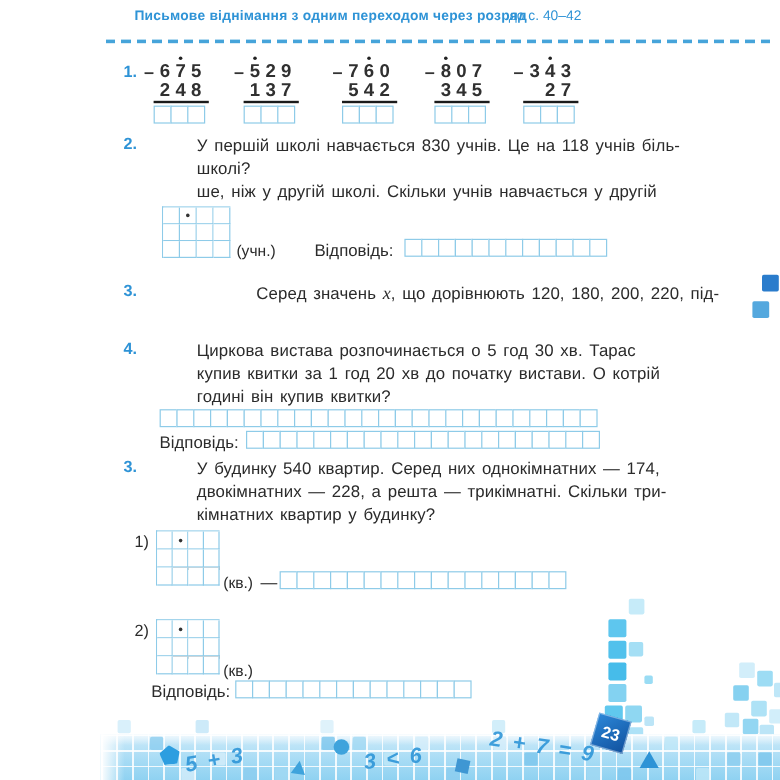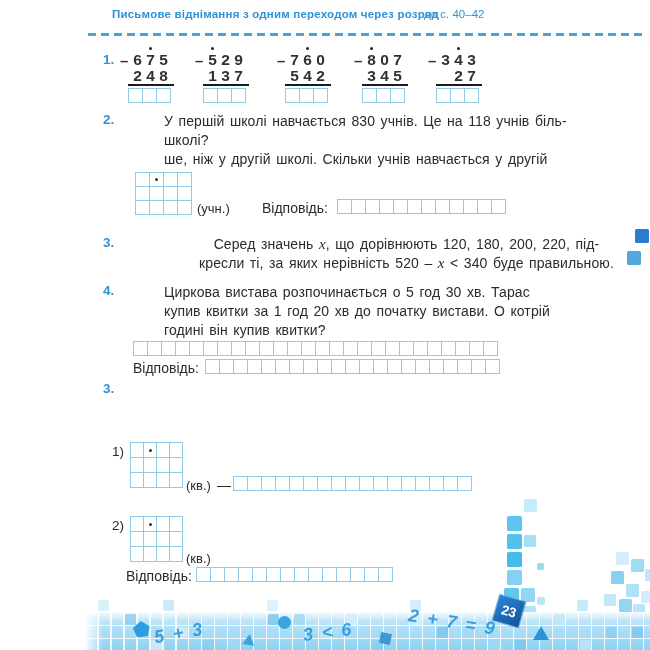--- a/index.html
+++ b/index.html
@@ -211,21 +211,20 @@
       <div class="cell"></div>
       <div class="cell"></div>
       <div class="cell"></div>
       <div class="cell"></div>
       <div class="cell"></div>
     </div>
 
   <div class="pnum" style="top:235px;">3.</div>
   <div class="ptext" style="top:235px;text-align:center;">
       <div class="pline">Серед значень <i>x</i>, що дорівнюють 120, 180, 200, 220, під-</div>
-      <div class="pline">кресли ті, за яких нерівність 520 – <i>x</i> &lt; 340 буде правильною.</div>
     </div>
 
   <div class="pnum" style="top:283px;">4.</div>
   <div class="ptext" style="top:283px;">
       <div class="pline">Циркова вистава розпочинається о 5 год 30 хв. Тарас</div>
       <div class="pline">купив квитки за 1 год 20 хв до початку вистави. О котрій</div>
       <div class="pline">годині він купив квитки?</div>
     </div>
   <div class="strip" style="left:133px; top:341px;">
       <div class="cell"></div>
@@ -274,20 +273,25 @@
       <div class="cell"></div>
       <div class="cell"></div>
       <div class="cell"></div>
       <div class="cell"></div>
       <div class="cell"></div>
       <div class="cell"></div>
       <div class="cell"></div>
     </div>
 
   <div class="pnum" style="top:381px;">3.</div>
+  <div class="ptext" style="top:381px;">
+      <div class="pline">У будинку 540 квартир. Серед них однокімнатних — 174,</div>
+      <div class="pline">двокімнатних — 228, а решта — трикімнатні. Скільки три-</div>
+      <div class="pline">кімнатних квартир у будинку?</div>
+    </div>
 
   <div class="step-label" style="left:112px; top:444px;">1)</div>
   <div class="grid grid-b" style="left:130px; top:442px; grid-template-columns:repeat(4,13px);">
     <div class="workline"></div>
   <div class="gcell"></div>
       <div class="gcell gdot"></div>
       <div class="gcell"></div>
       <div class="gcell"></div>
       <div class="gcell"></div>
       <div class="gcell"></div>

